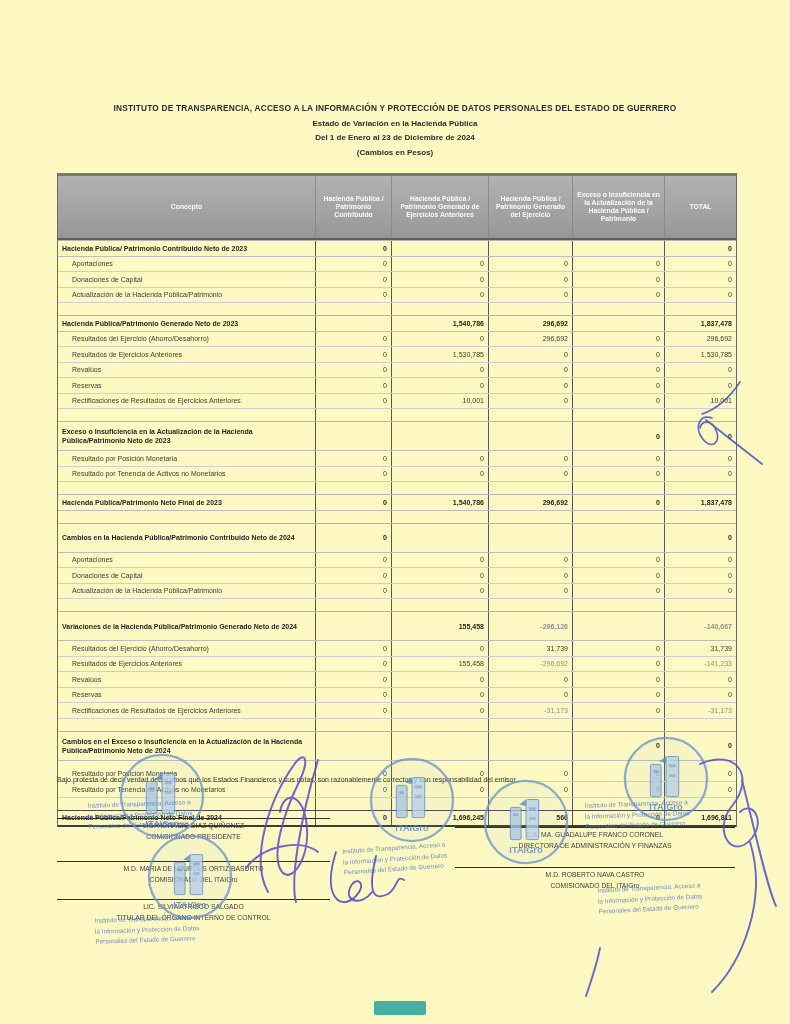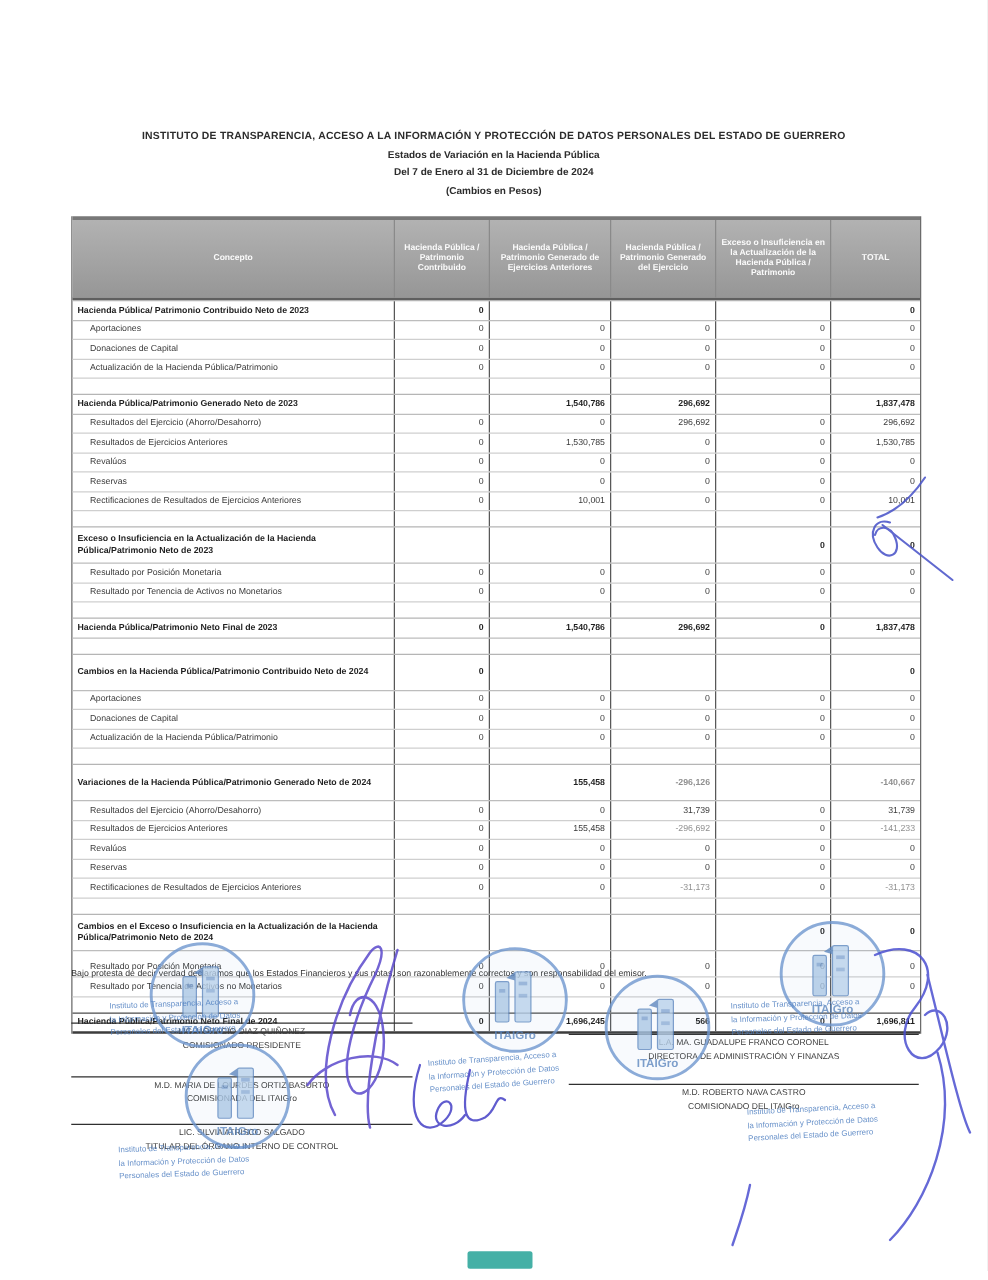--- a/index.html
+++ b/index.html
@@ -1,16 +1,16 @@
 <!DOCTYPE html>
 <html><head>
 <meta charset="utf-8">
 <style>
   html,body{margin:0;padding:0;background:#e8e8e8;}
-  .page{position:relative;width:790px;height:1024px;background:#ffffff;margin:0 auto;
+  .page{position:relative;width:790px;height:1024px;background:#fef9c3;margin:0 auto;
         font-family:"Liberation Sans",sans-serif;overflow:hidden;color:#222;}
   
   .titles{position:absolute;top:103px;left:0;width:100%;text-align:center;}
   .t-org{font-size:8.3px;font-weight:bold;color:#2c2c2c;letter-spacing:.2px;}
   .t-sub{font-size:8px;font-weight:bold;color:#2c2c2c;margin-top:5.5px;}
   
   .vtable{position:absolute;left:57px;top:173px;width:678px;border-left:1px solid #6b6b6b;
           border-right:1px solid #6b6b6b;}
   .thead{display:flex;background:linear-gradient(180deg,#b2b2b2 0%,#a3a3a3 55%,#969696 100%);
          border-top:3px solid #787878;border-bottom:2px solid #5f5f5f;height:62px;}
@@ -65,22 +65,22 @@
   .footmark{position:absolute;left:374px;top:1001px;width:52px;height:14px;
        background:#31a79c;border-radius:2px;opacity:.9;}
 </style>
 </head>
 <body>
 
 <div class="page">
 
   <div class="titles">
     <div class="t-org">INSTITUTO DE TRANSPARENCIA, ACCESO A LA INFORMACIÓN Y PROTECCIÓN DE DATOS PERSONALES DEL ESTADO DE GUERRERO</div>
-    <div class="t-sub">Estados de Variación en la Hacienda Pública</div>
-    <div class="t-sub">Del 7 de Enero al 31 de Diciembre de 2024</div>
+    <div class="t-sub">Estado de Variación en la Hacienda Pública</div>
+    <div class="t-sub">Del 1 de Enero al 23 de Diciembre de 2024</div>
     <div class="t-sub">(Cambios en Pesos)</div>
   </div>
 
   <div class="vtable">
       <div class="thead">
         <div class="hc c0">Concepto</div>
         <div class="hc c1">Hacienda Pública / Patrimonio Contribuido</div>
         <div class="hc c2">Hacienda Pública / Patrimonio Generado de Ejercicios Anteriores</div>
         <div class="hc c3">Hacienda Pública / Patrimonio Generado del Ejercicio</div>
         <div class="hc c4">Exceso o Insuficiencia en la Actualización de la Hacienda Pública / Patrimonio</div>

